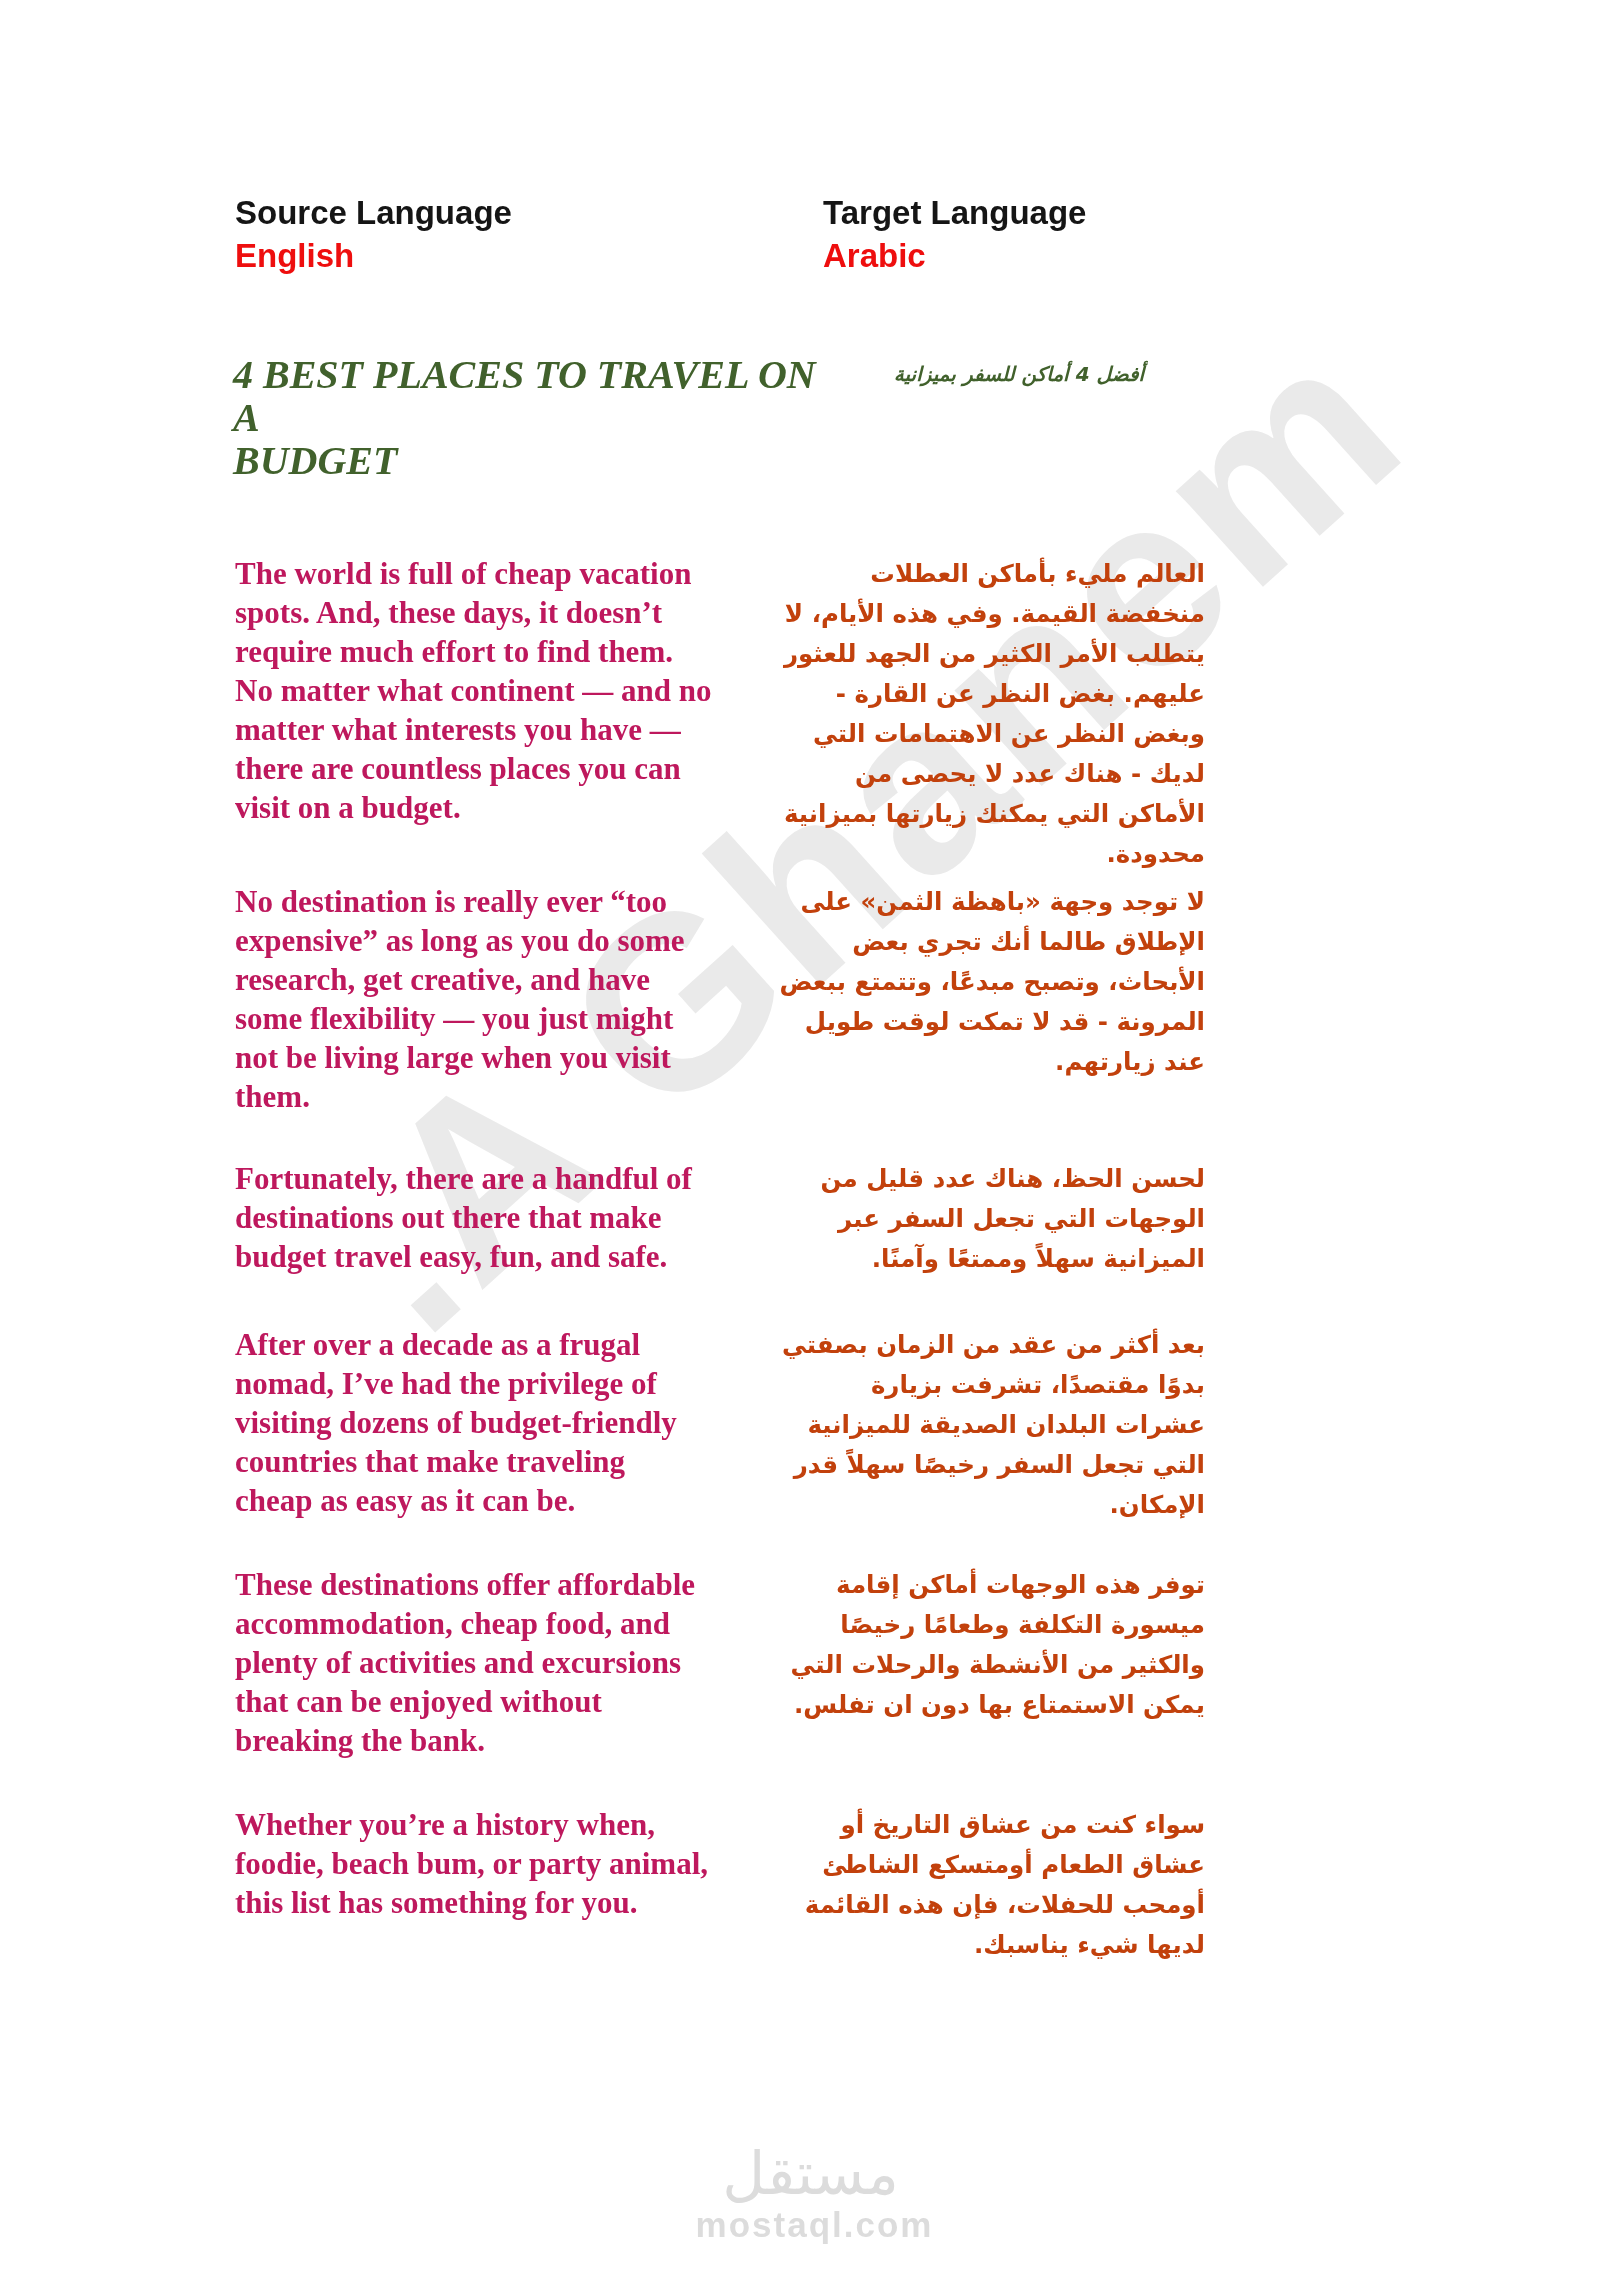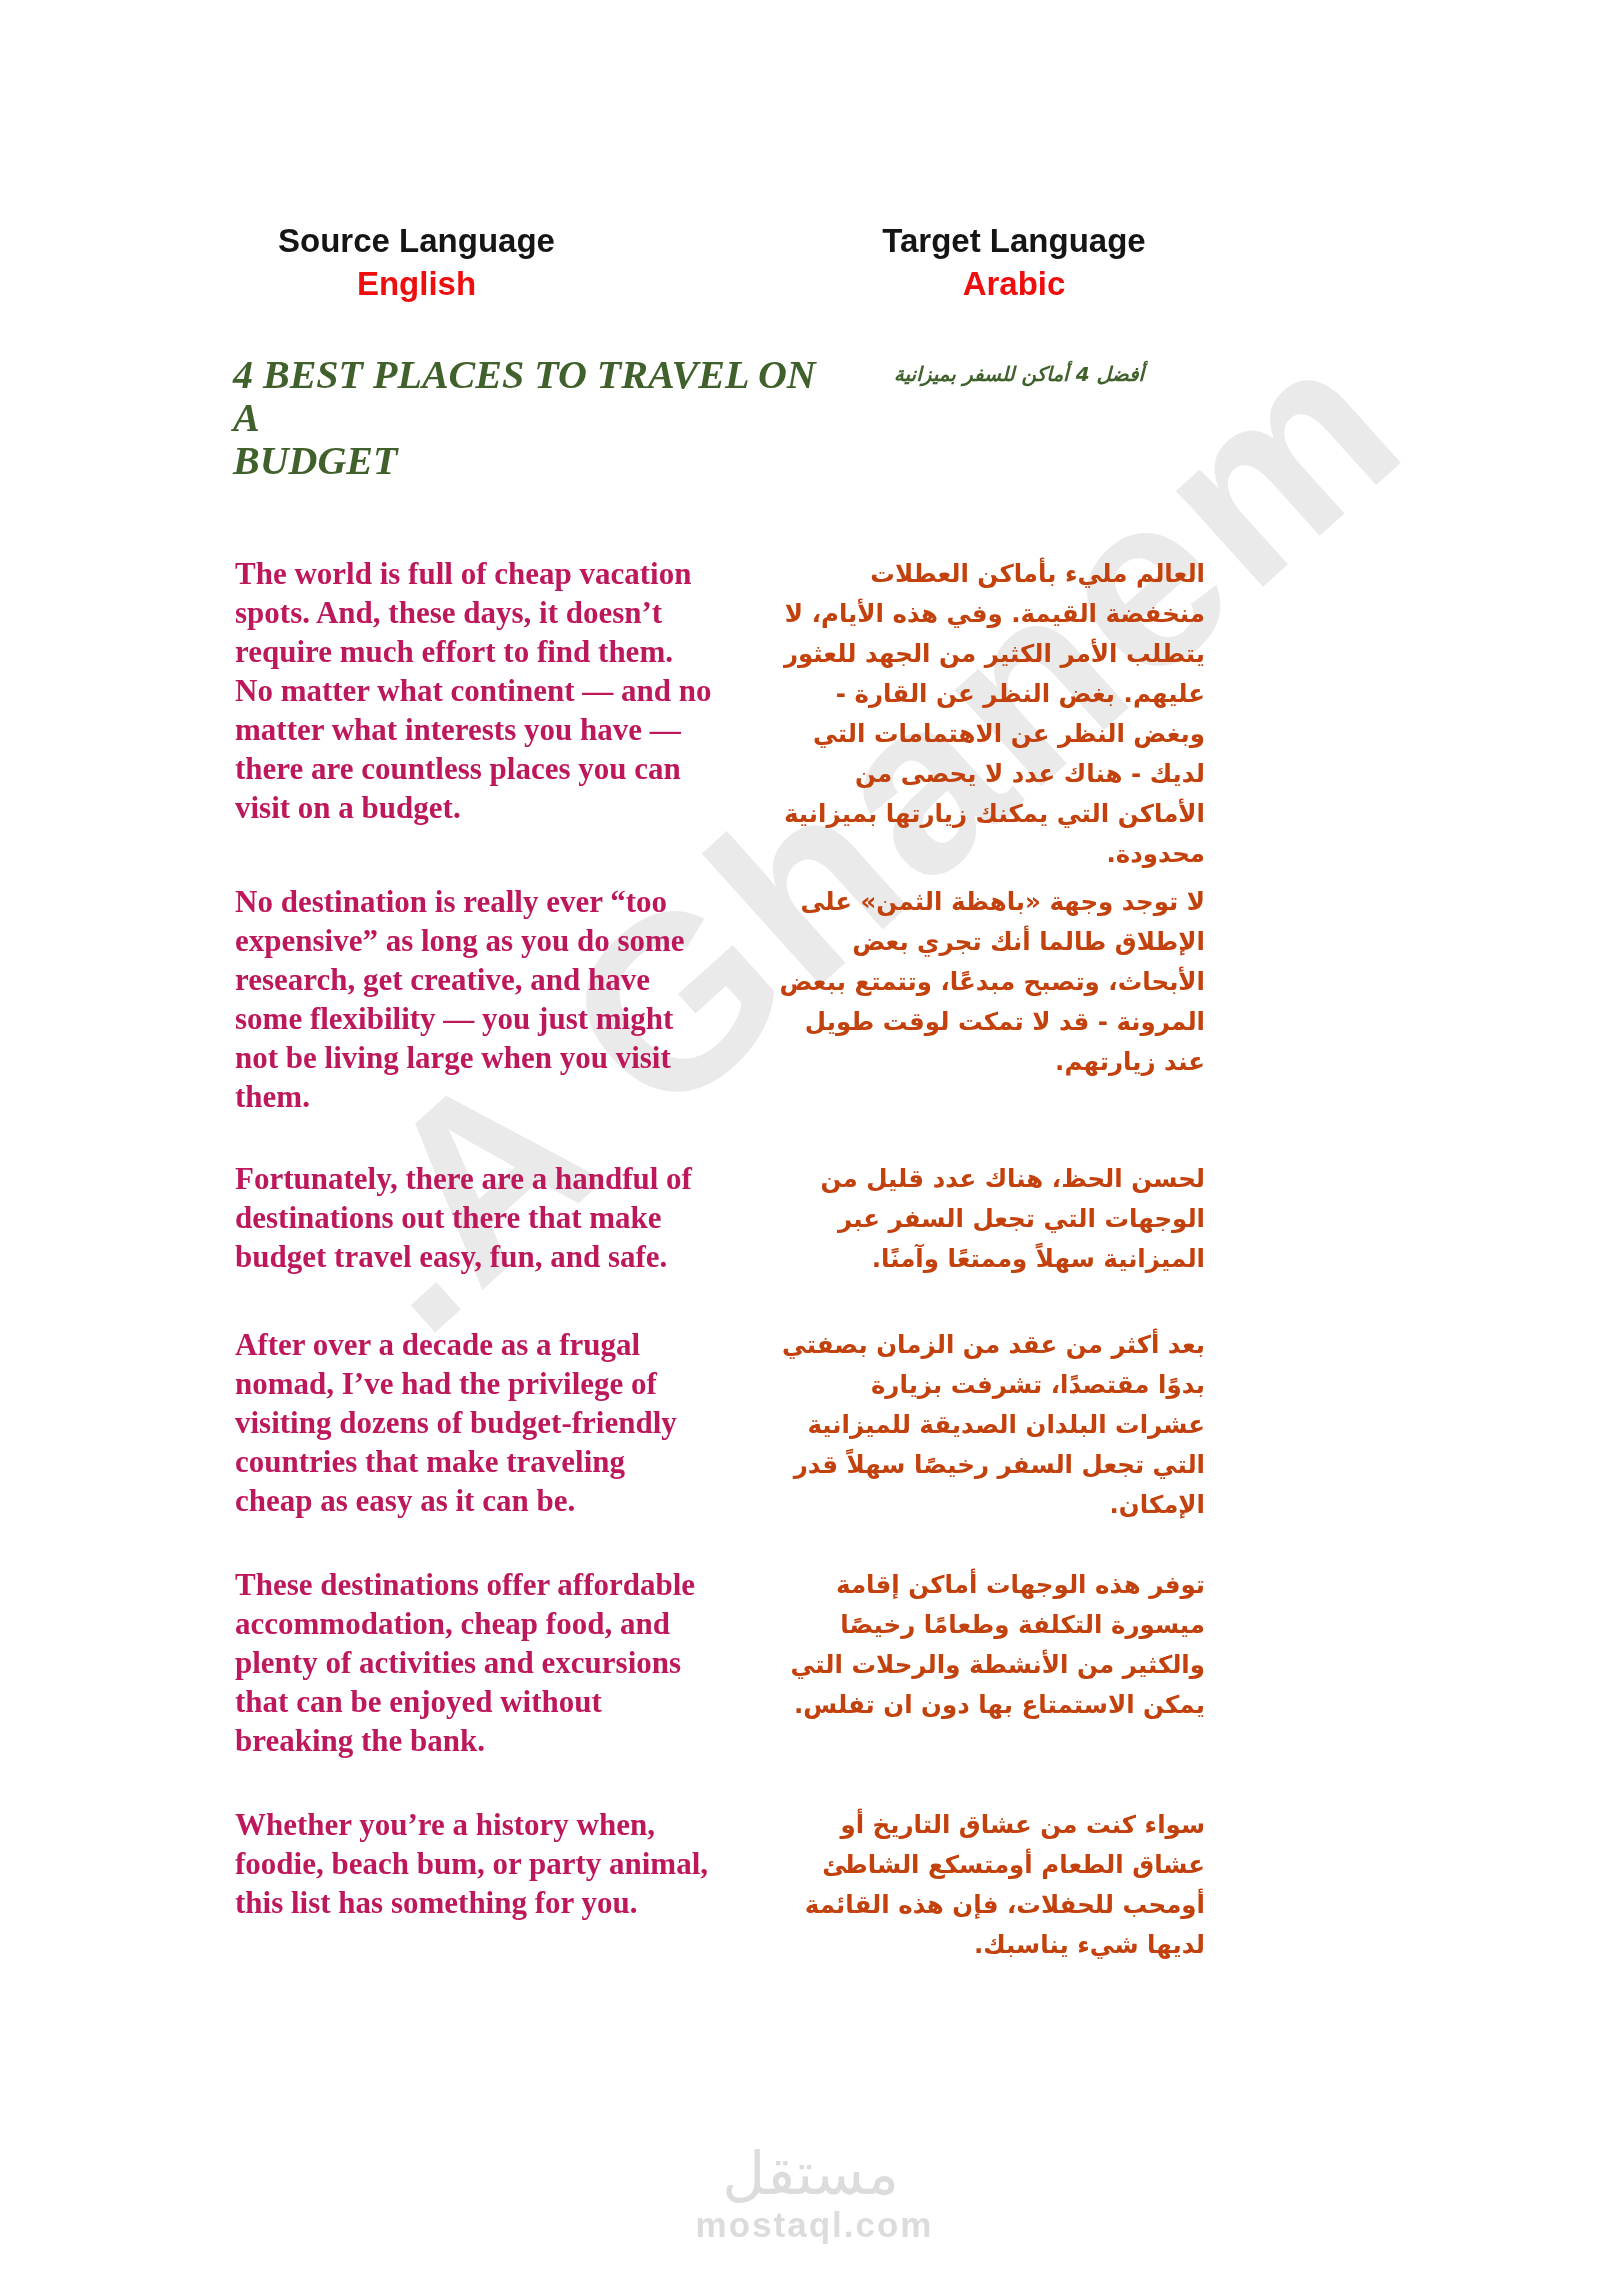--- a/index.html
+++ b/index.html
@@ -15,21 +15,21 @@
   .watermark{
     position:absolute;left:98px;top:421px;width:1529px;height:823px;
     display:flex;align-items:center;justify-content:center;
     transform:rotate(-42deg);
     font-family:"Liberation Sans", sans-serif;
     font-weight:bold;font-size:245px;letter-spacing:5.9px;
     color:var(--watermark-gray,#d9d9d9);opacity:.55;
     white-space:nowrap;z-index:0;pointer-events:none;
   }
   
-  .hdr-block{position:absolute;text-align:center;z-index:2;margin-top:28px;}
+  .hdr-block{position:absolute;z-index:2;}
   .hdr-block.en{left:235px;width:363px;}
   .hdr-block.ar{left:823px;width:382px;}
   .hdr{
     font-family:"Liberation Sans", sans-serif;
     font-weight:bold;font-size:33px;line-height:43px;color:#151515;
   }
   .hdr.lang{color:var(--accent-red,#ee0e0e);}
   
   .title-en{
     position:absolute;left:233px;width:608px;

